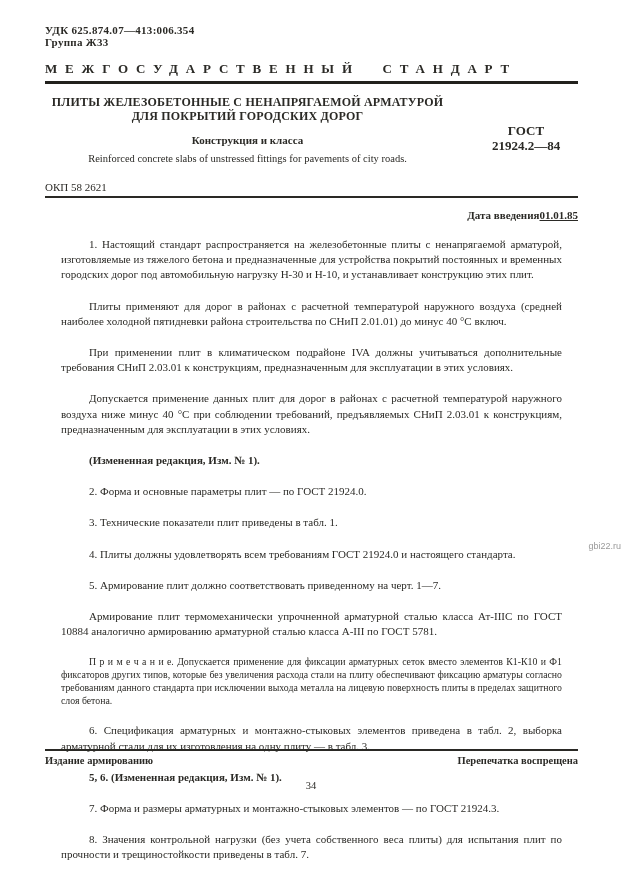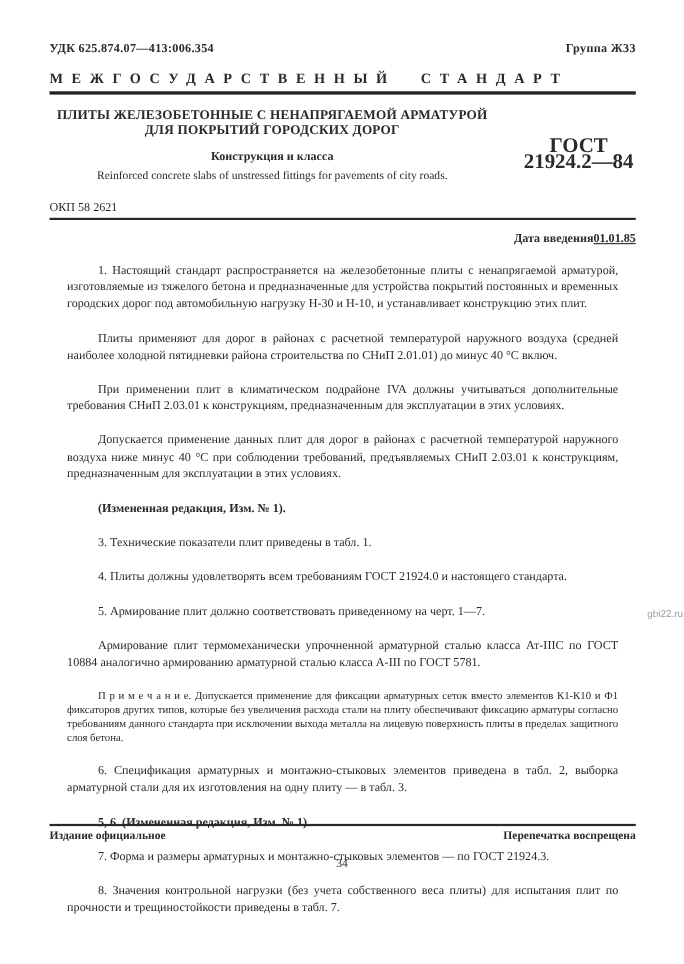--- a/index.html
+++ b/index.html
@@ -19,25 +19,26 @@
   }
   .content {
     position: absolute;
     left: 45px;
     right: 44px;
     top: 0;
   }
   
   .udk-row {
     display: flex;
-    justify-content: space-between;
-    margin-top: 38px;
+    justify-content: flex-start;
+    margin-top: 24px;
     font-size: 11px;
     font-weight: bold;
     letter-spacing: 0.3px;
+    flex-direction: column;
   }
   .standard-type {
     margin-top: 13px;
     font-size: 13px;
     font-weight: bold;
     white-space: nowrap;
     letter-spacing: 0.60em;
     word-spacing: 0.9em;
     text-align: left;
   }
@@ -70,21 +71,21 @@
   }
   .doc-title-en {
     margin-top: 7px;
     font-size: 10.5px;
     line-height: 12.5px;
   }
   .gost-block {
     width: 104px;
     margin-top: 28px;
     text-align: center;
-    font-size: 19px;
+    font-size: 13px;
     font-weight: bold;
     line-height: 15.5px;
   }
   
   .okp-code {
     margin-top: 16px;
     font-size: 11px;
   }
   .okp-rule {
     margin-top: 3px;
@@ -145,21 +146,21 @@
     left: 0;
     right: 0;
     top: 780px;
     text-align: center;
     font-size: 10.5px;
   }
   
   .watermark {
     position: absolute;
     right: 1px;
-    top: 553px;
+    top: 541px;
     font-family: "Liberation Sans", sans-serif;
     font-size: 9px;
     color: #9a9a9a;
   }
 </style>
 </head>
 <body>
 
 <div class="page">
   <div class="content">
@@ -195,34 +196,35 @@
     <div class="intro-date">
       <span>Дата введения</span><span class="date-value">01.01.85</span>
     </div>
 
     <div class="document-body">
         <p class="">1. Настоящий стандарт распространяется на железобетонные плиты с ненапрягаемой арматурой, изготовляемые из тяжелого бетона и предназначенные для устройства покрытий постоянных и временных городских дорог под автомобильную нагрузку Н-30 и Н-10, и устанавливает конструкцию этих плит.</p>
         <p class="">Плиты применяют для дорог в районах с расчетной температурой наружного воздуха (средней наиболее холодной пятидневки района строительства по СНиП 2.01.01) до минус 40 °С включ.</p>
         <p class="">При применении плит в климатическом подрайоне IVA должны учитываться дополнительные требования СНиП 2.03.01 к конструкциям, предназначенным для эксплуатации в этих условиях.</p>
         <p class="">Допускается применение данных плит для дорог в районах с расчетной температурой наружного воздуха ниже минус 40 °С при соблюдении требований, предъявляемых СНиП 2.03.01 к конструкциям, предназначенным для эксплуатации в этих условиях.</p>
         <p class="bold">(Измененная редакция, Изм. № 1).</p>
+        <p class="">2. Форма и основные параметры плит — по ГОСТ 21924.0.</p>
         <p class="">3. Технические показатели плит приведены в табл. 1.</p>
         <p class="">4. Плиты должны удовлетворять всем требованиям ГОСТ 21924.0 и настоящего стандарта.</p>
         <p class="">5. Армирование плит должно соответствовать приведенному на черт. 1—7.</p>
         <p class="">Армирование плит термомеханически упрочненной арматурной сталью класса Ат-IIIC по ГОСТ 10884 аналогично армированию арматурной сталью класса А-III по ГОСТ 5781.</p>
         <p class="note">П р и м е ч а н и е. Допускается применение для фиксации арматурных сеток вместо элементов К1-К10 и Ф1 фиксаторов других типов, которые без увеличения расхода стали на плиту обеспечивают фиксацию арматуры согласно требованиям данного стандарта при исключении выхода металла на лицевую поверхность плиты в пределах защитного слоя бетона.</p>
         <p class="">6. Спецификация арматурных и монтажно-стыковых элементов приведена в табл. 2, выборка арматурной стали для их изготовления на одну плиту — в табл. 3.</p>
         <p class="bold">5, 6. (Измененная редакция, Изм. № 1).</p>
         <p class="">7. Форма и размеры арматурных и монтажно-стыковых элементов — по ГОСТ 21924.3.</p>
         <p class="">8. Значения контрольной нагрузки (без учета собственного веса плиты) для испытания плит по прочности и трещиностойкости приведены в табл. 7.</p>
       </div>
 
   </div>
 
   <div class="footer-rule"></div>
   <div class="footer-row">
-    <span>Издание официальное</span>
+    <span>Издание армированию</span>
     <span>Перепечатка воспрещена</span>
   </div>
   <div class="page-number">34</div>
 
   <div class="watermark">gbi22.ru</div>
 </div>
 
 </body></html>

